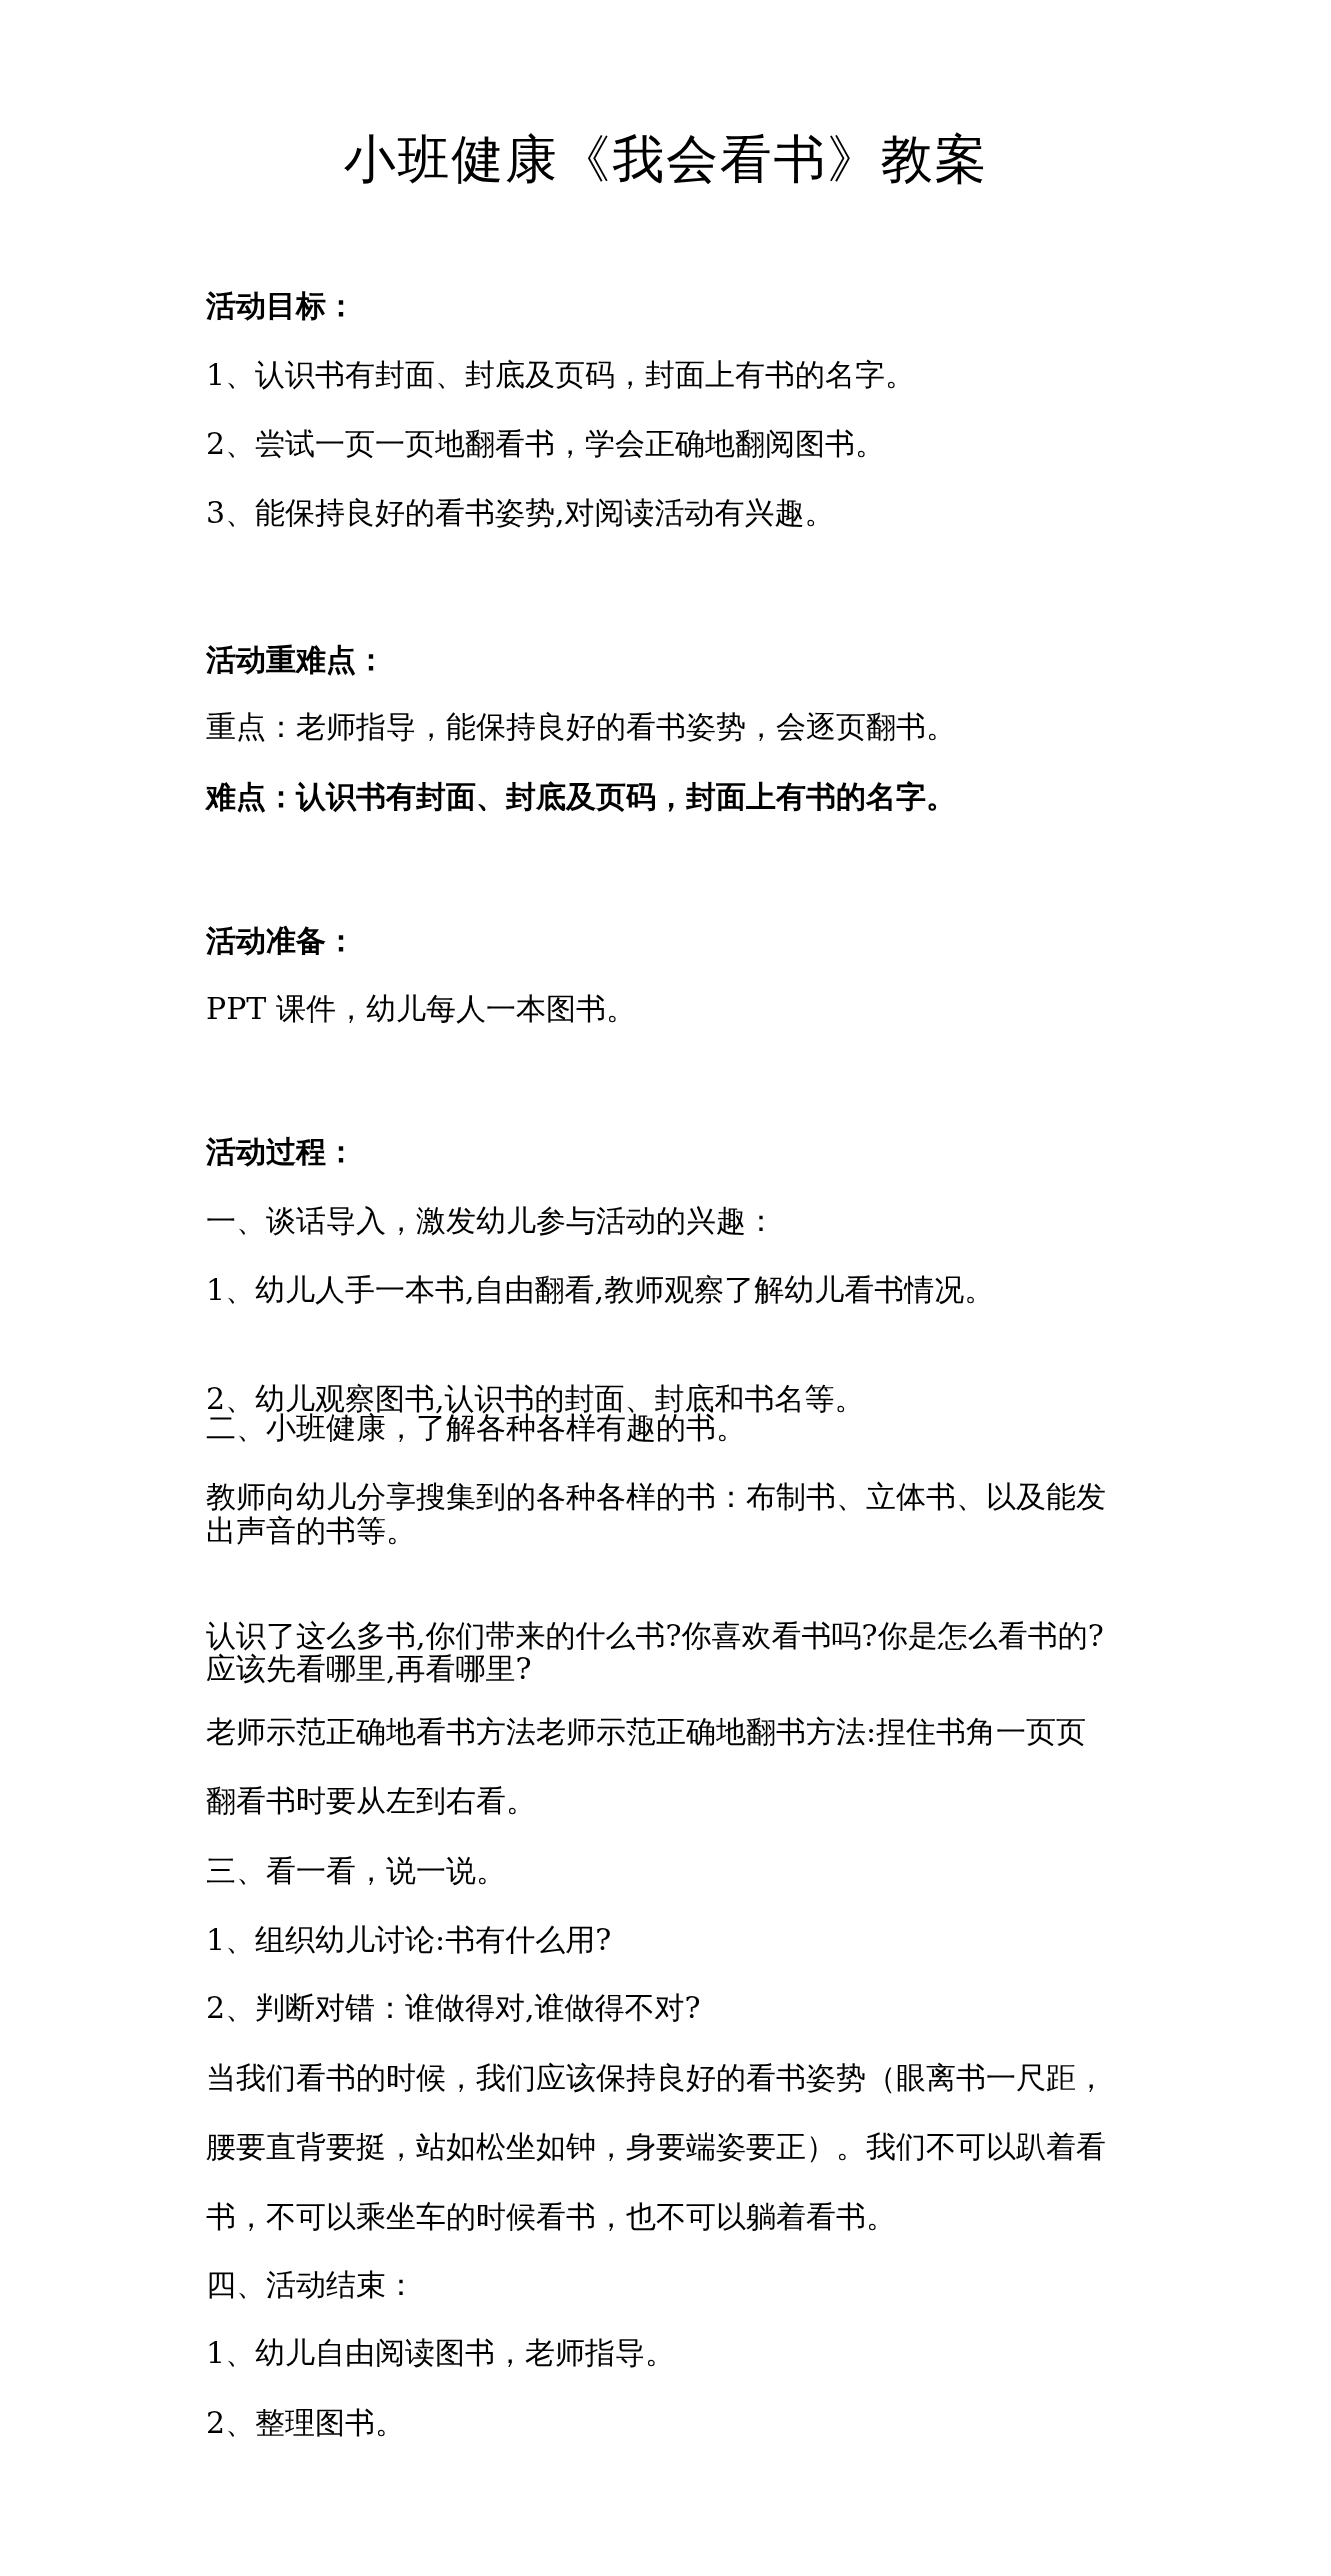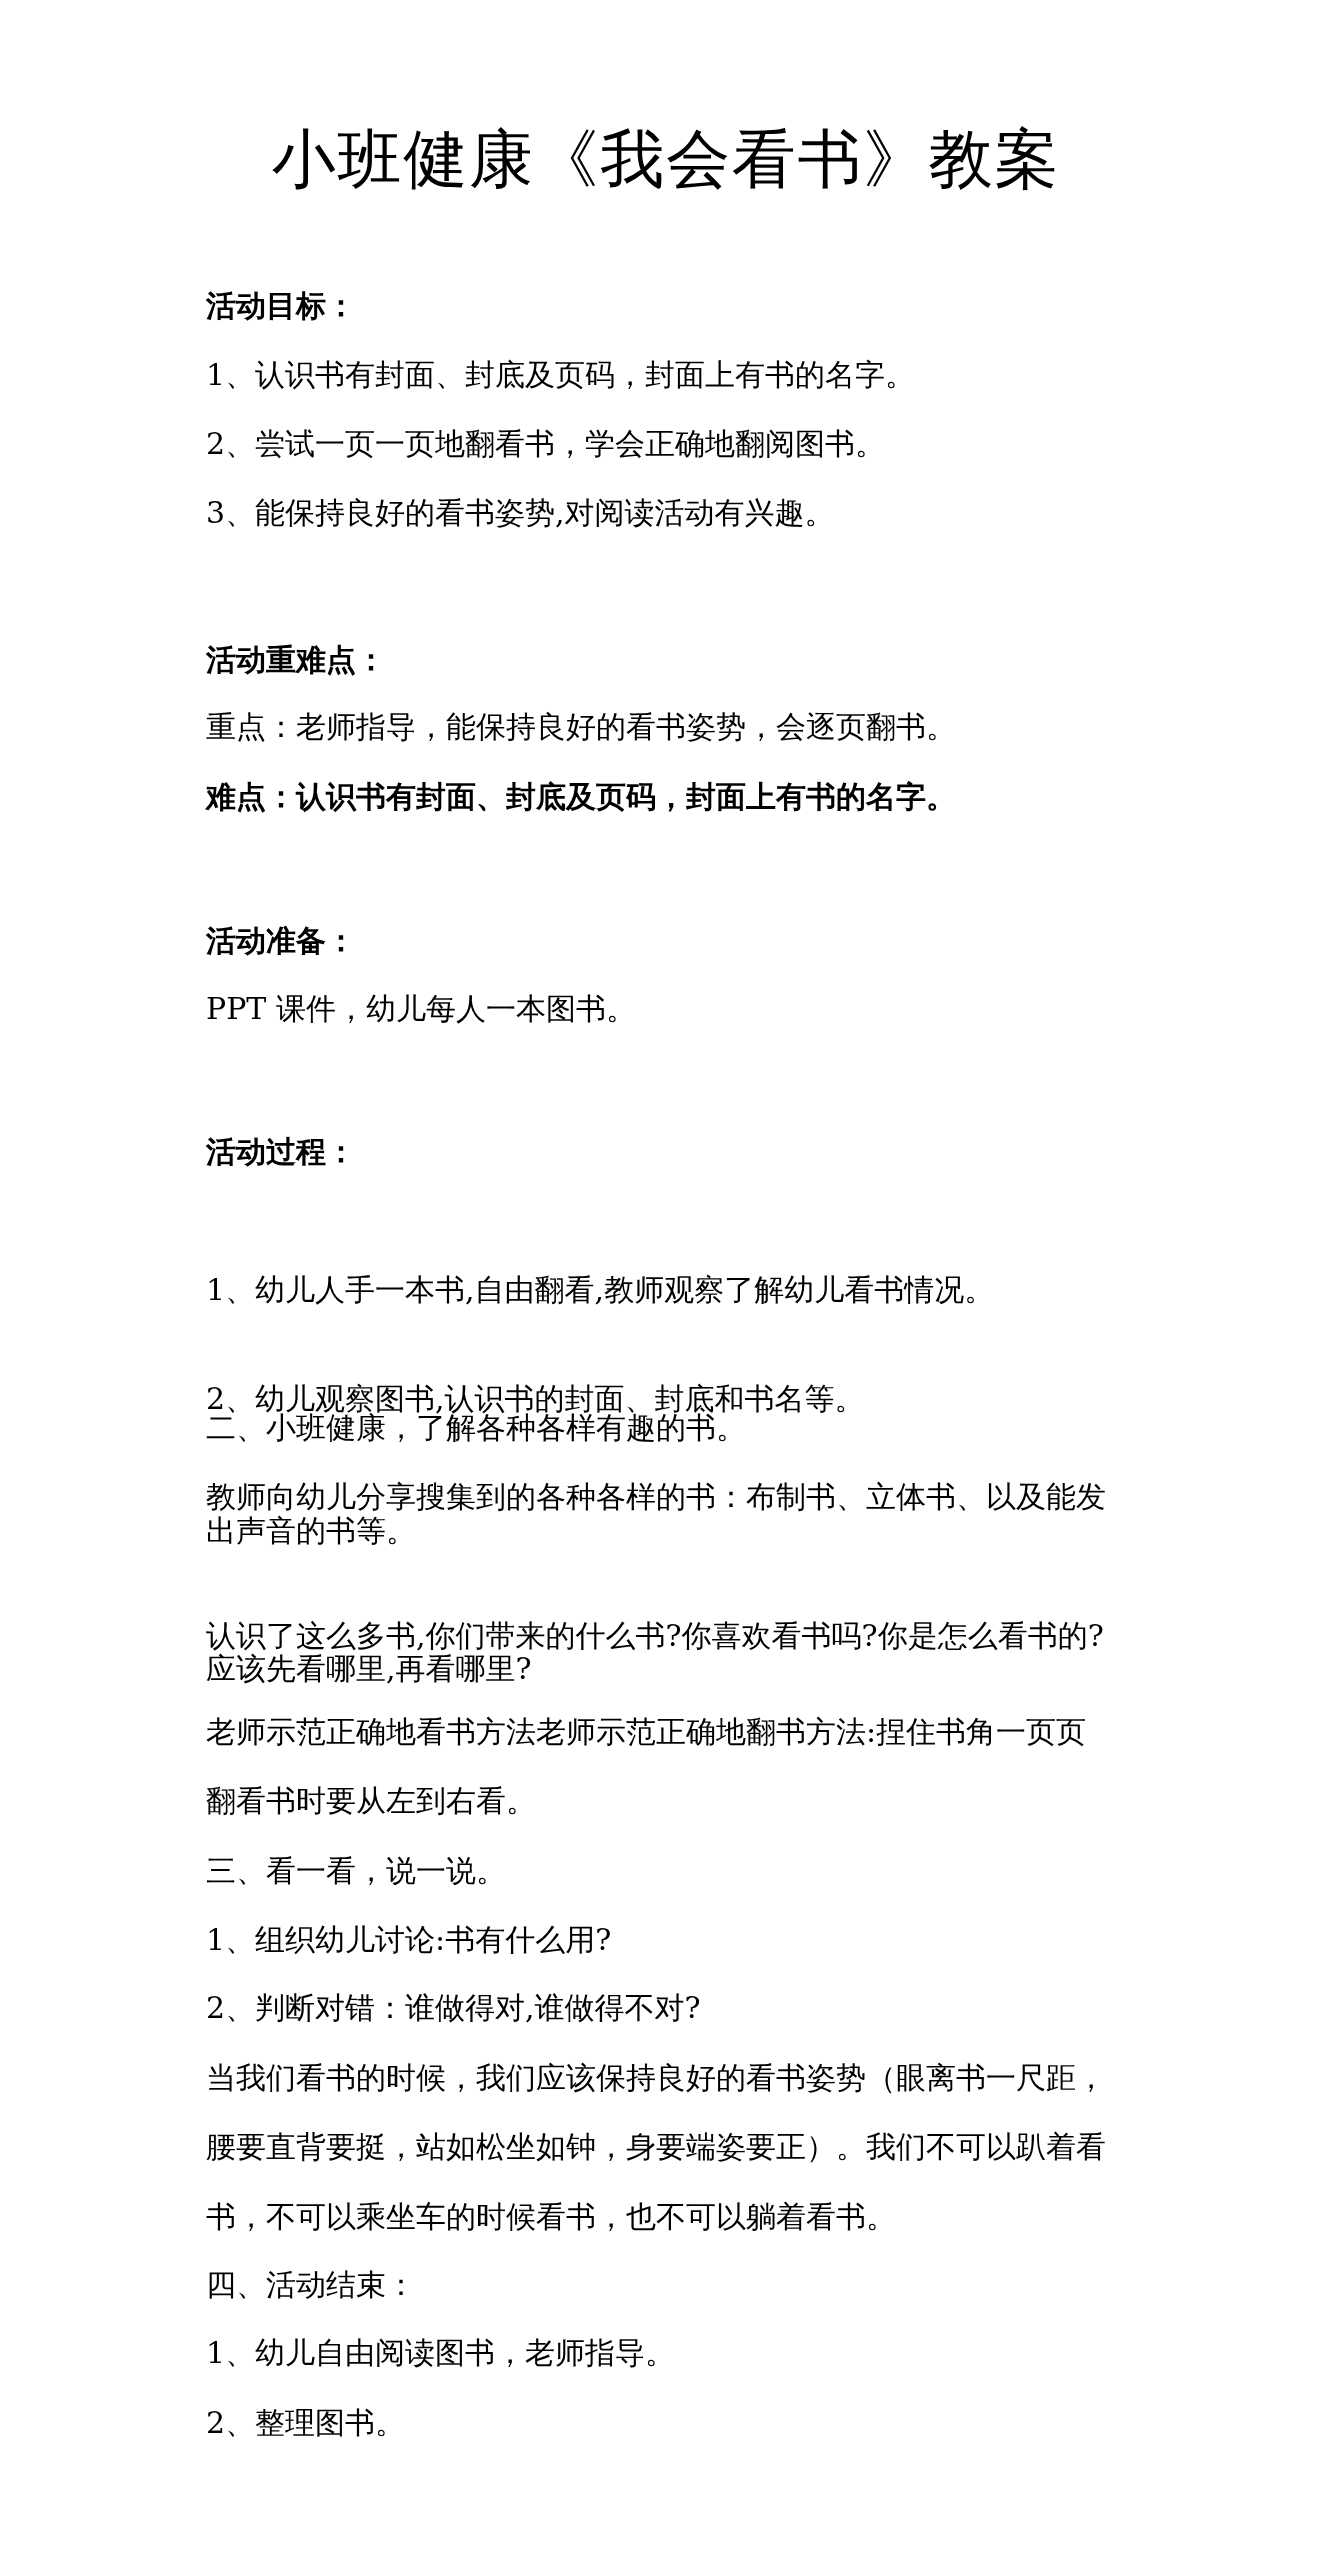--- a/index.html
+++ b/index.html
@@ -7,21 +7,21 @@
       width: 1332px;
       height: 2576px;
       position: relative;
       overflow: hidden;
       font-family: "DejaVu Serif", "Liberation Serif", serif;
       color: #000000;
     }
     .page { position: absolute; left: 0; top: 0; width: 1332px; height: 2576px; background: #ffffff; }
     .title {
       position: absolute; left: 0; width: 1332px; top: 126px;
-      text-align: center; font-size: 64px; line-height: 67px;
+      text-align: center; font-size: 52px; line-height: 67px;
       font-family: "DejaVu Serif", "Liberation Serif", serif;
       letter-spacing: 1.7px;
     }
     .line {
       position: absolute; left: 206px; width: 957px;
       font-size: 30px; line-height: 37px; white-space: nowrap;
     }
     .heading { font-weight: bold; }
   </style>
 </head>
@@ -36,20 +36,21 @@
   <div class="line" style="top:494px;">3、能保持良好的看书姿势,对阅读活动有兴趣。</div>
 
   <div class="line heading" style="top:641px;">活动重难点：</div>
   <div class="line" style="top:708px;">重点：老师指导，能保持良好的看书姿势，会逐页翻书。</div>
   <div class="line" style="top:778px;font-weight:bold;">难点：认识书有封面、封底及页码，封面上有书的名字。</div>
 
   <div class="line heading" style="top:922px;">活动准备：</div>
   <div class="line" style="top:990px;">PPT 课件，幼儿每人一本图书。</div>
 
   <div class="line heading" style="top:1133px;">活动过程：</div>
+  <div class="line" style="top:1202px;">一、谈话导入，激发幼儿参与活动的兴趣：</div>
   <div class="line" style="top:1271px;">1、幼儿人手一本书,自由翻看,教师观察了解幼儿看书情况。</div>
   <div class="line" style="top:1380px;">2、幼儿观察图书,认识书的封面、封底和书名等。</div>
   <div class="line" style="top:1409px;">二、小班健康，了解各种各样有趣的书。</div>
   <div class="line" style="top:1478px;">教师向幼儿分享搜集到的各种各样的书：布制书、立体书、以及能发</div>
   <div class="line" style="top:1512px;">出声音的书等。</div>
   <div class="line" style="top:1617px;">认识了这么多书,你们带来的什么书?你喜欢看书吗?你是怎么看书的?</div>
   <div class="line" style="top:1650px;">应该先看哪里,再看哪里?</div>
   <div class="line" style="top:1713px;">老师示范正确地看书方法老师示范正确地翻书方法:捏住书角一页页</div>
   <div class="line" style="top:1782px;">翻看书时要从左到右看。</div>
   <div class="line" style="top:1852px;">三、看一看，说一说。</div>

